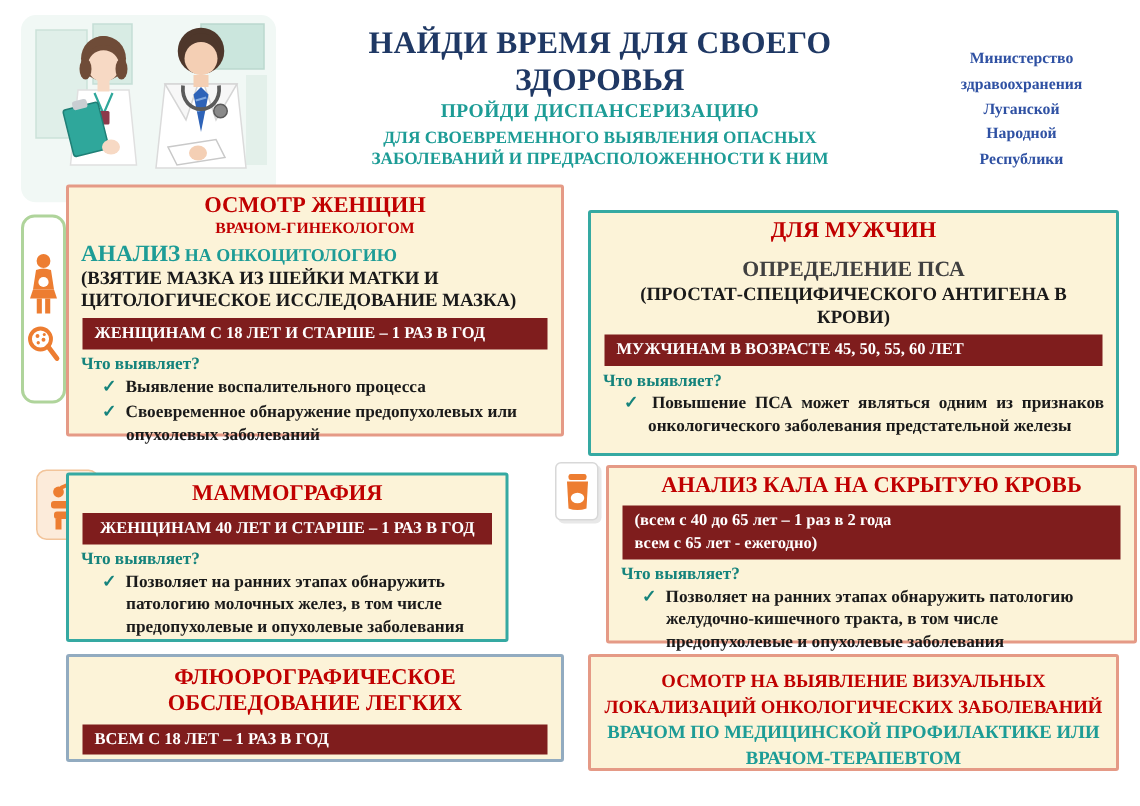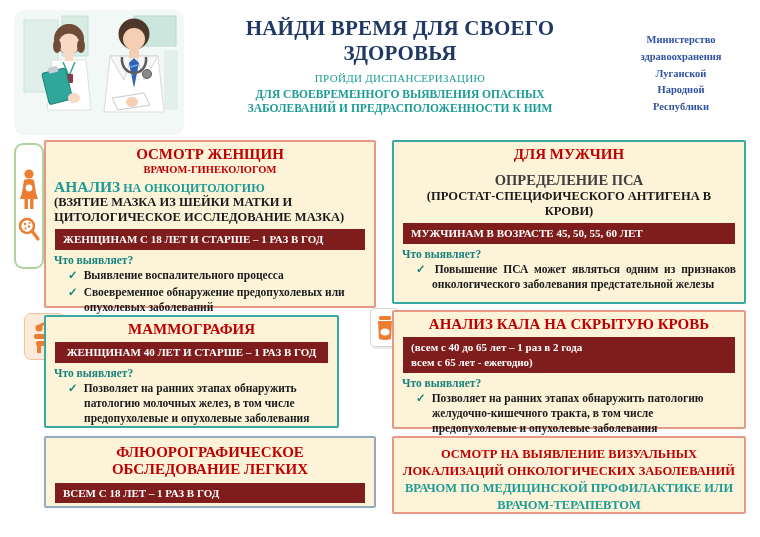--- a/index.html
+++ b/index.html
@@ -5,35 +5,35 @@
   html,body{margin:0;padding:0;background:#ffffff;}
   .page{
     position:relative;width:760px;height:537px;background:#ffffff;overflow:hidden;
     font-family:"Liberation Serif","DejaVu Serif",serif;
     -webkit-font-smoothing:antialiased;
   }
   
   .illus{position:absolute;left:14px;top:10px;width:170px;height:125px;}
   .title-block{position:absolute;left:194px;top:16px;width:412px;text-align:center;}
   .main-title{color:#1F3864;font-weight:bold;font-size:21px;line-height:1.18;letter-spacing:.2px;}
-  .subtitle{color:#1D9C96;font-weight:normal;font-size:11px;margin-top:6px;letter-spacing:.3px;}
+  .subtitle{color:#1D9C96;font-weight:bold;font-size:13px;margin-top:0;letter-spacing:.3px;}
   .tagline{color:#1D9C96;font-weight:bold;font-size:11.5px;line-height:1.25;margin:3px auto 0;max-width:330px;}
   .ministry{position:absolute;left:616px;top:32px;width:130px;text-align:center;
     color:#2F51A3;font-weight:bold;font-size:10.5px;line-height:1.6;}
   
   .box{position:absolute;background:#FCF3D8;border:2px solid #9DB6C9;border-radius:2px;
        padding:4px 8px;box-sizing:border-box;color:#1a1a1a;}
   .b-salmon{border-color:#E59A86;}
   .b-teal{border-color:#35A9A2;}
   .b-steel{border-color:#92ABC0;}
-  .box-women {left:44px; top:140px; width:332px; height:168px;}
+  .box-women {left:44px; top:123px; width:332px; height:168px;}
   .box-mammo {left:44px; top:315px; width:295px; height:113px;}
   .box-fluoro{left:44px; top:436px; width:332px; height:72px;}
   .box-men   {left:392px;top:140px; width:354px; height:164px;}
-  .box-fecal {left:392px;top:310px; width:354px; height:119px;}
+  .box-fecal {left:404px;top:310px; width:354px; height:119px;}
   .box-visual{left:392px;top:436px; width:354px; height:78px;}
   .red-title{color:#C00000;font-weight:bold;text-align:center;font-size:15px;line-height:1.15;}
   .red-sub{color:#C00000;font-weight:bold;text-align:center;font-size:10.5px;line-height:1.1;margin-top:1px;}
   .teal-sub{color:#404040;font-weight:bold;text-align:center;font-size:14.5px;line-height:1.1;margin-top:10px;}
   .analysis{font-weight:bold;color:#1D9C96;margin-top:2px;line-height:1.1;}
   .analysis-big{font-size:15.5px;}
   .analysis-rest{font-size:12px;}
   .note{font-weight:bold;font-size:12.5px;line-height:1.2;color:#1a1a1a;}
   .note-center{text-align:center;max-width:300px;margin:0 auto;}
   .banner{background:#7f1d1d;color:#ffffff;font-weight:bold;font-size:11px;

